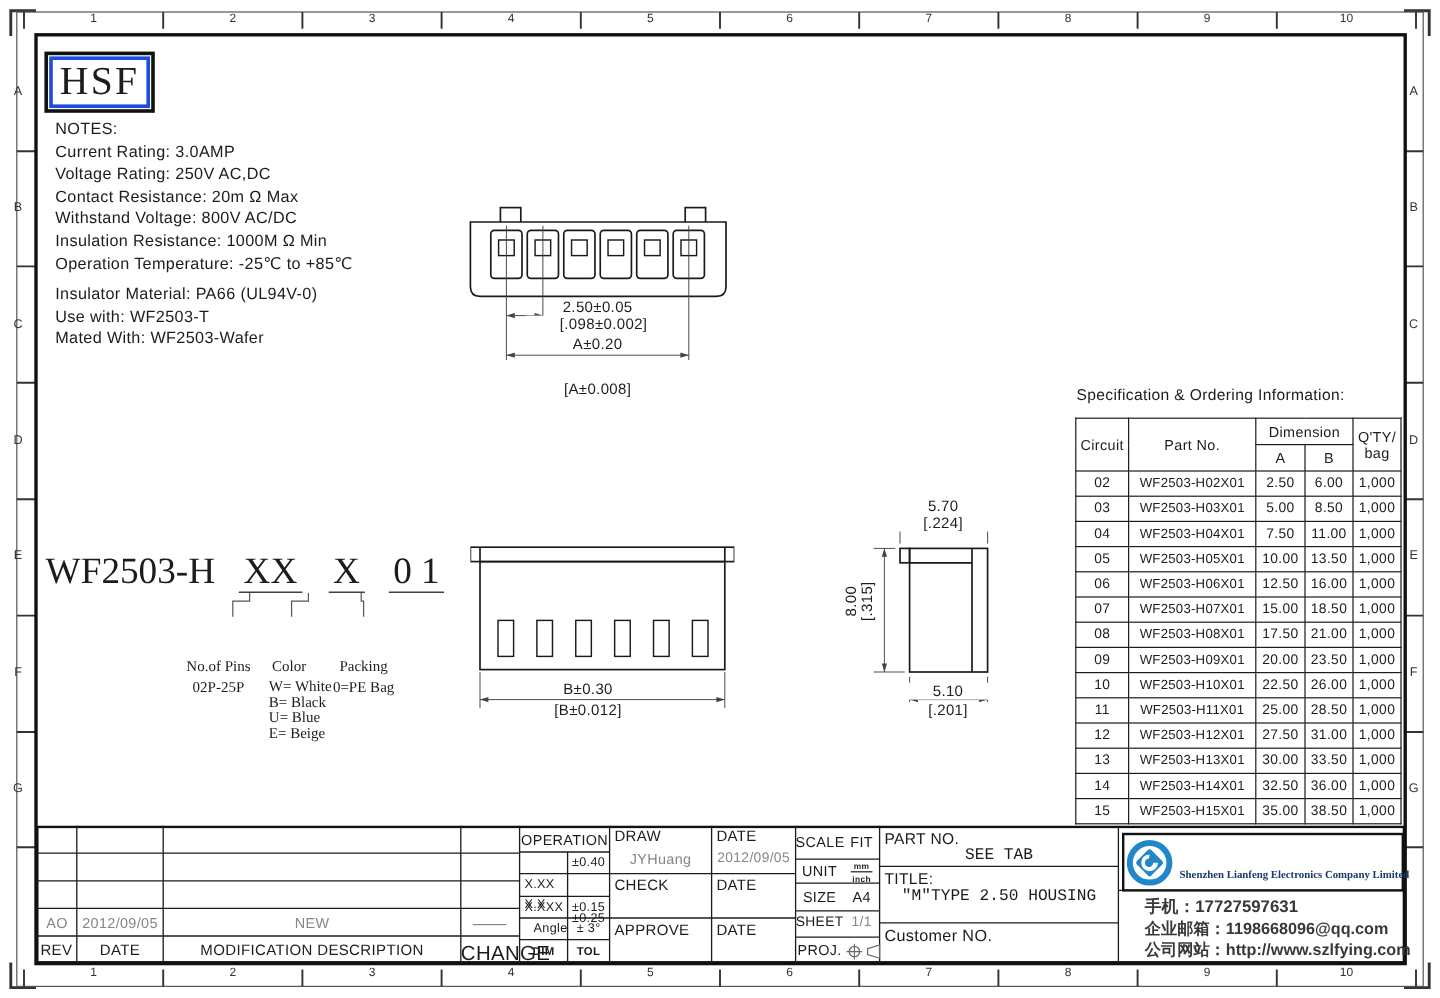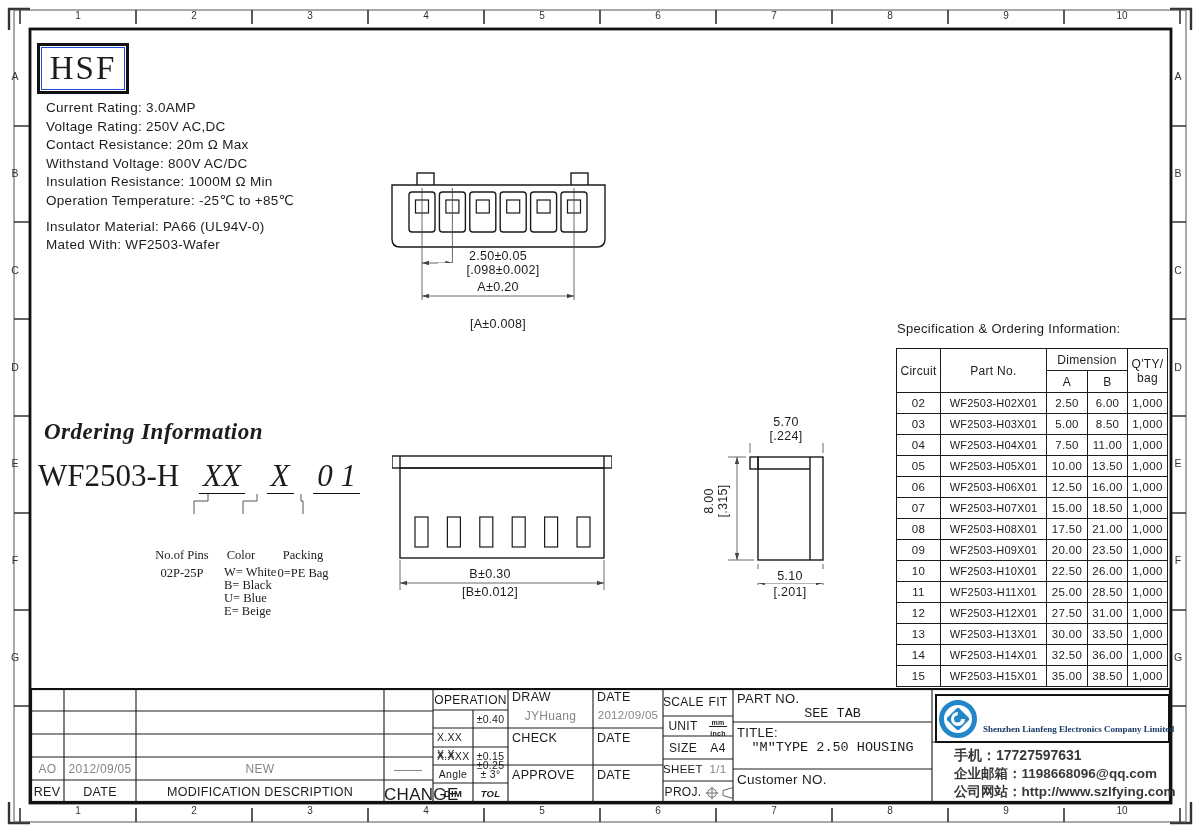--- a/index.html
+++ b/index.html
@@ -18,26 +18,26 @@
   .dim{font-size:12.5px;white-space:nowrap;}
   
   #spec-table{border-collapse:collapse;table-layout:fixed;font-size:12px;}
   #spec-table th,#spec-table td{border:1px solid #1c1c1c;padding:0;text-align:center;
       font-weight:normal;white-space:nowrap;overflow:hidden;}
   #spec-table thead th{height:21px;}
   #spec-table tbody td{height:20px;font-size:11.5px;}
   #spec-table td.part{font-size:11px;letter-spacing:.2px;}
   
   #hsf-box{left:37px;top:43px;width:86px;height:45px;border:3px solid #111;}
-  #hsf-inner{position:absolute;inset:1px;border:1px solid #1d4ed8;display:flex;align-items:center;justify-content:center;}
+  #hsf-inner{position:absolute;inset:1px;border:3px solid #1d4ed8;display:flex;align-items:center;justify-content:center;}
   #hsf-text{font-size:33px;letter-spacing:2px;line-height:1;}
   .tb-label{font-size:12.5px;white-space:nowrap;}
   .tb-small{font-size:10.5px;white-space:nowrap;}
   .ord-label{font-size:12.5px;white-space:nowrap;margin-top:34px;}
-  .underlined{border-bottom:1.5px solid #111;padding:0 4px;font-style:italic;}
+  .underlined{border-bottom:1.5px solid #111;padding:0 4px;}
   .contact{font-weight:bold;color:#38383a;white-space:nowrap;}
 </style>
 </head>
 <body>
 
 <div id="page">
 
   <svg class="abs" style="left:0;top:0;" width="1200" height="832">
     <path d="M30,9 H9 V30" fill="none" stroke="#333" stroke-width="2.4"></path>
     <path d="M1170,9 H1191 V30" fill="none" stroke="#333" stroke-width="2.4"></path>
@@ -86,28 +86,30 @@
   <span class="abs gridletter" style="left:1168px;top:554px;">F</span>
   <span class="abs gridletter" style="left:1168px;top:651px;">G</span>
 
   <div id="hsf-box" class="abs">
     <div id="hsf-inner">
       <span id="hsf-text" class="serif">HSF</span>
     </div>
   </div>
 
   <div class="abs cad note" style="left:46px;top:99px;">
+    <div>NOTES:</div>
     <div>Current Rating: 3.0AMP</div>
     <div>Voltage Rating: 250V AC,DC</div>
     <div>Contact Resistance: 20m Ω Max</div>
     <div>Withstand Voltage: 800V AC/DC</div>
     <div>Insulation Resistance: 1000M Ω Min</div>
     <div>Operation Temperature: -25℃ to +85℃</div>
     <div style="height:7px;"></div>
     <div>Insulator Material: PA66 (UL94V-0)</div>
+    <div>Use with: WF2503-T</div>
     <div>Mated With: WF2503-Wafer</div>
   </div>
 
   <svg class="abs" style="left:388px;top:168px;" width="230" height="145">
     <g fill="none" stroke="#1a1a1a" stroke-width="1.4">
       <rect x="29" y="5" width="17" height="14"></rect>
       <rect x="183" y="5" width="17" height="14"></rect>
       <path d="M4,17 H217 V71 Q217,79 209,79 H12 Q4,79 4,71 Z" fill="#fff"></path>
       <rect x="21" y="24" width="26" height="40" rx="3"></rect>
       <rect x="51.4" y="24" width="26" height="40" rx="3"></rect>
@@ -196,21 +198,20 @@
   </svg>
   <span class="abs cad dim ctr wbg" style="left:740px;top:415px;width:92px;">5.70</span>
   <span class="abs cad dim ctr wbg" style="left:740px;top:429px;width:92px;">[.224]</span>
   <div class="abs" style="left:678px;top:483px;width:76px;height:36px;transform:rotate(-90deg);display:flex;flex-direction:column;justify-content:center;">
     <span class="cad dim ctr">8.00</span>
     <span class="cad dim ctr">[.315]</span>
   </div>
   <span class="abs cad dim ctr wbg" style="left:744px;top:569px;width:92px;">5.10</span>
   <span class="abs cad dim ctr wbg" style="left:744px;top:585px;width:92px;">[.201]</span>
 
-  <div class="abs serif" style="left:44px;top:419px;font-size:23px;font-weight:bold;font-style:italic;letter-spacing:.5px;">Ordering Information</div>
   <div class="abs serif" style="left:38px;top:458px;font-size:31px;">
     <span>WF2503-H</span>
     <span class="underlined" style="margin-left:12px;">XX</span>
     <span class="underlined" style="margin-left:14px;">X</span>
     <span class="underlined" style="margin-left:12px;">0 1</span>
   </div>
   <svg class="abs" style="left:180px;top:494px;" width="160" height="22">
     <path d="M28,0 v7 h-14 v13" fill="none" stroke="#555" stroke-width="1"></path>
     <path d="M77,0 v7 h-14 v13" fill="none" stroke="#555" stroke-width="1"></path>
     <path d="M121,0 v7 h2 v13" fill="none" stroke="#555" stroke-width="1"></path>
@@ -392,24 +393,24 @@
   <span class="abs cad tb-label ctr" style="left:136px;top:785px;width:248px;">MODIFICATION DESCRIPTION</span>
   <span class="abs cad tb-label ctr" style="left:384px;top:785px;width:49px;font-size:17px;text-align:right;">CHANGE</span>
 
   <span class="abs cad tb-label ctr" style="left:433px;top:693px;width:75px;font-size:12px;">OPERATION</span>
   <span class="abs cad tb-small" style="left:437px;top:713px;margin-top:35px;">X.X</span>
   <span class="abs cad tb-small ctr" style="left:473px;top:713px;width:35px;">±0.40</span>
   <span class="abs cad tb-small" style="left:437px;top:731px;">X.XX</span>
   <span class="abs cad tb-small ctr" style="left:473px;top:731px;width:35px;margin-top:28px;">±0.25</span>
   <span class="abs cad tb-small" style="left:437px;top:750px;">X.XXX</span>
   <span class="abs cad tb-small ctr" style="left:473px;top:750px;width:35px;">±0.15</span>
-  <span class="abs cad tb-small ctr" style="left:433px;top:768px;width:40px;">Angle</span>
+  <span class="abs cad tb-small ctr" style="left:433px;top:768px;width:40px;text-align:right;">Angle</span>
   <span class="abs cad tb-small ctr" style="left:473px;top:768px;width:35px;">± 3°</span>
   <span class="abs cad tb-small ctr" style="left:433px;top:788px;width:40px;font-weight:bold;font-size:9.5px;">DIM</span>
-  <span class="abs cad tb-small ctr" style="left:473px;top:788px;width:35px;font-weight:bold;font-size:9.5px;font-style:italic;">TOL</span>
+  <span class="abs cad tb-small ctr" style="left:473px;top:788px;width:35px;font-weight:bold;font-size:9.5px;">TOL</span>
 
   <span class="abs cad tb-label" style="left:512px;top:690px;">DRAW</span>
   <span class="abs cad tb-label ctr gray" style="left:508px;top:709px;width:85px;font-size:12px;">JYHuang</span>
   <span class="abs cad tb-label" style="left:597px;top:690px;">DATE</span>
   <span class="abs cad tb-label ctr gray" style="left:593px;top:709px;width:70px;font-size:11.5px;">2012/09/05</span>
   <span class="abs cad tb-label" style="left:512px;top:731px;">CHECK</span>
   <span class="abs cad tb-label" style="left:597px;top:731px;">DATE</span>
   <span class="abs cad tb-label" style="left:512px;top:768px;">APPROVE</span>
   <span class="abs cad tb-label" style="left:597px;top:768px;">DATE</span>
 

